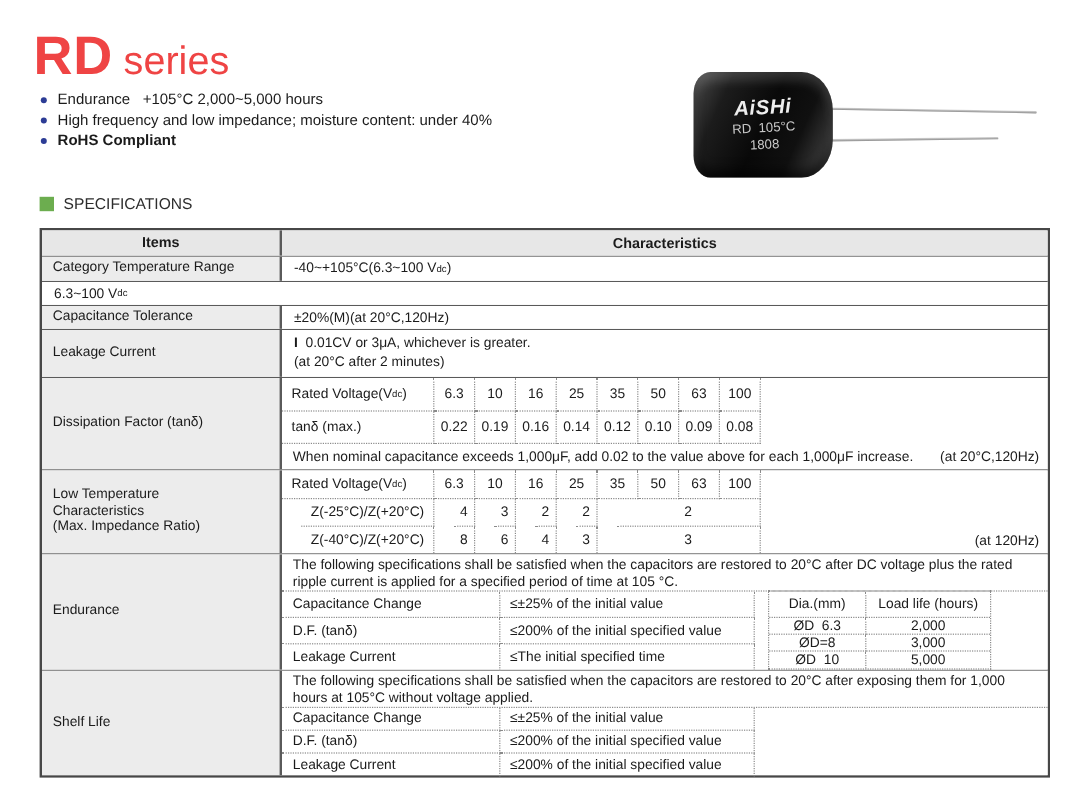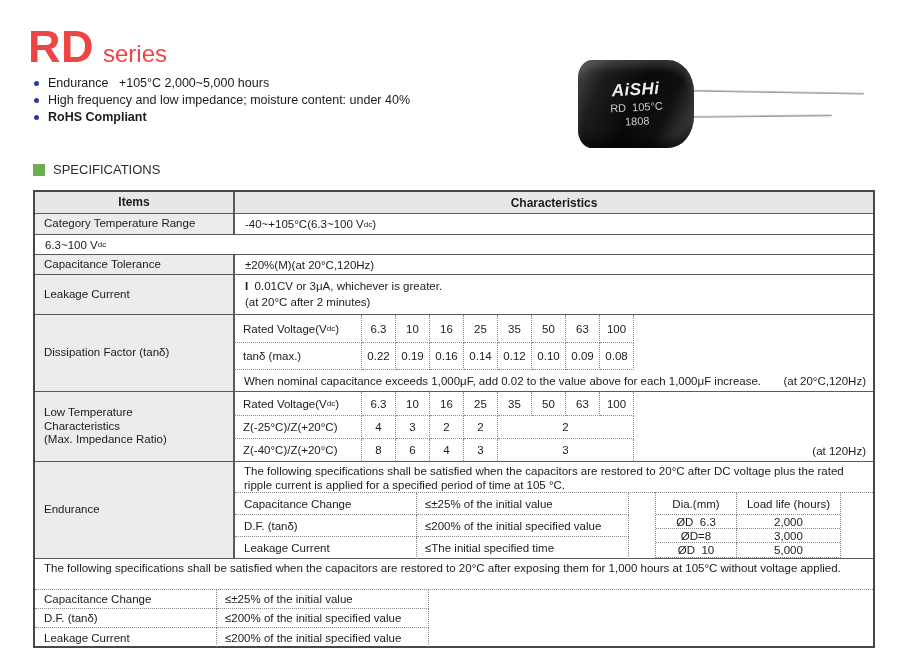--- a/index.html
+++ b/index.html
@@ -4,21 +4,21 @@
 <style>
   * { margin:0; padding:0; box-sizing:border-box; }
   html,body { background:#fff; }
   body {
     width:904px; height:660px; position:relative; overflow:hidden;
     font-family:"Liberation Sans", sans-serif; color:#1b1b1b;
   }
   
   .title-row { position:absolute; left:28px; top:8px; display:flex; align-items:baseline; gap:9px; color:#ef4444;margin-top:13px; }
   .title-main { font-size:45px; font-weight:bold; letter-spacing:0.5px; }
-  .title-sub  { font-size:24px; }
+  .title-sub  { font-size:33px; }
   .bullets { position:absolute; left:34px; top:77px; display:flex; flex-direction:column; gap:4px; font-size:12.5px; }
   .bullet { display:flex; align-items:center; line-height:13px; }
   .bullet .dot { width:5px; height:5px; border-radius:50%; background:#2c3c95; margin-right:9px; flex:none; }
   .bullet .txt { white-space:pre; }
   .bullet.bold .txt { font-weight:bold; }
   
   .cap { position:absolute; left:578px; top:58px; width:300px; height:100px; }
   .cap-body {
     position:absolute; left:0; top:2px; width:116px; height:88px;
     border-radius:14px 26px 26px 14px / 18px 32px 32px 18px;
@@ -53,33 +53,33 @@
   .leak-box { display:flex; flex-direction:column; justify-content:space-between; height:100%; padding:4px 7px 5px 10px; line-height:14px; }
   .leak-l2 { display:flex; justify-content:space-between; white-space:pre; }
   .leak-l1 { white-space:pre; }
   
   .dg { display:grid; grid-template-columns:127px repeat(8,34px); }
   .dg .c { border-right:1px dotted #8a8a8a; border-bottom:1px dotted #8a8a8a; display:flex; align-items:center; justify-content:center; }
   .dg .c.lbl { justify-content:flex-start; padding-left:8px; }
   .dg.r1 .c { height:28px; } .dg.r2 .c { height:27px; }
   .lt1 .c { height:24px; } .lt2 .c { height:23px; } .lt3 .c { height:22px; }
   .ltm { display:grid; grid-template-columns:127px repeat(4,34px) 136px; }
-  .ltm .c { border-right:1px dotted #8a8a8a; border-bottom:1px dotted #8a8a8a; display:flex; align-items:center; justify-content:center; }
+  .ltm .c { border-right:1px dotted #8a8a8a; border-bottom:1px dotted #8a8a8a; display:flex; align-items:center; justify-content:center;margin-left:16px; }
   .ltm .c.lbl { justify-content:flex-start; padding-left:8px; }
   .ltm.nb .c { border-bottom:none; }
   .d-note { height:21px; display:flex; align-items:center; justify-content:space-between; padding:0 7px 0 9px; white-space:pre; }
   .lt-note { position:absolute; right:7px; bottom:4px; }
   
   .intro { padding:2px 8px 0 9px; line-height:14px; height:30px; }
   .espec { display:grid; grid-template-columns:182px 212px; border-top:1px dotted #8a8a8a; }
   .espec .n { padding-left:9px; display:flex; align-items:center; border-right:1px dotted #8a8a8a; border-bottom:1px dotted #8a8a8a; }
   .espec .v { padding-left:8px; display:flex; align-items:center; border-right:1px dotted #8a8a8a; border-bottom:1px dotted #8a8a8a; }
   .espec .last { border-bottom:none; }
   .e22 .n, .e22 .v { height:22px; } .e19 .n, .e19 .v { height:19px; }
-  .dia { position:absolute; left:420px; top:30px; border:1px dotted #8a8a8a; display:grid; grid-template-columns:81px 103px; }
+  .dia { position:absolute; left:405px; top:30px; border:1px dotted #8a8a8a; display:grid; grid-template-columns:81px 103px; }
   .dia .hc { height:22px; } .dia .dc { height:14px; }
   .dia > div { display:flex; align-items:center; justify-content:center; border-bottom:1px dotted #8a8a8a; white-space:pre; }
   .dia > div:nth-child(odd) { border-right:1px dotted #8a8a8a; }
   .dia > div:nth-last-child(-n+2) { border-bottom:none; }
   sub { font-size:8px; }
   b { font-weight:bold; }
 </style>
 </head>
 <body>
 
@@ -249,20 +249,21 @@
         <div class="dc">2,000</div>
         <div class="dc">ØD=8</div>
         <div class="dc">3,000</div>
         <div class="dc">ØD  10</div>
         <div class="dc">5,000</div>
       </div>
     </div>
   </div>
 
   <div class="trow r-shelf">
+    <div class="items-cell">Shelf Life</div>
     <div class="char-cell">
       <div class="intro">The following specifications shall be satisfied when the capacitors are restored to 20°C after exposing them for 1,000 hours at 105°C without voltage applied.</div>
       <div class="espec e19">
         <div class="n">Capacitance Change</div>
         <div class="v">≤±25% of the initial value</div>
         <div class="n">D.F. (tanδ)</div>
         <div class="v">≤200% of the initial specified value</div>
         <div class="n last">Leakage Current</div>
         <div class="v last">≤200% of the initial specified value</div>
       </div>

